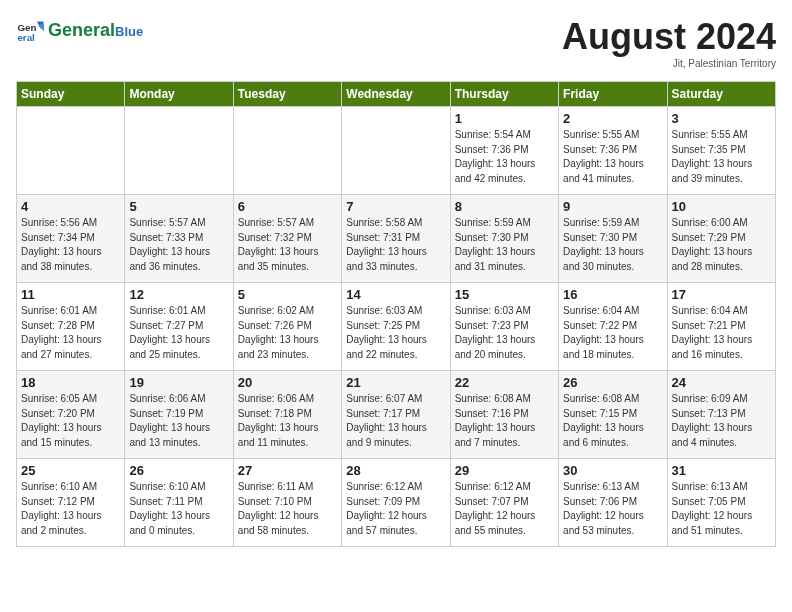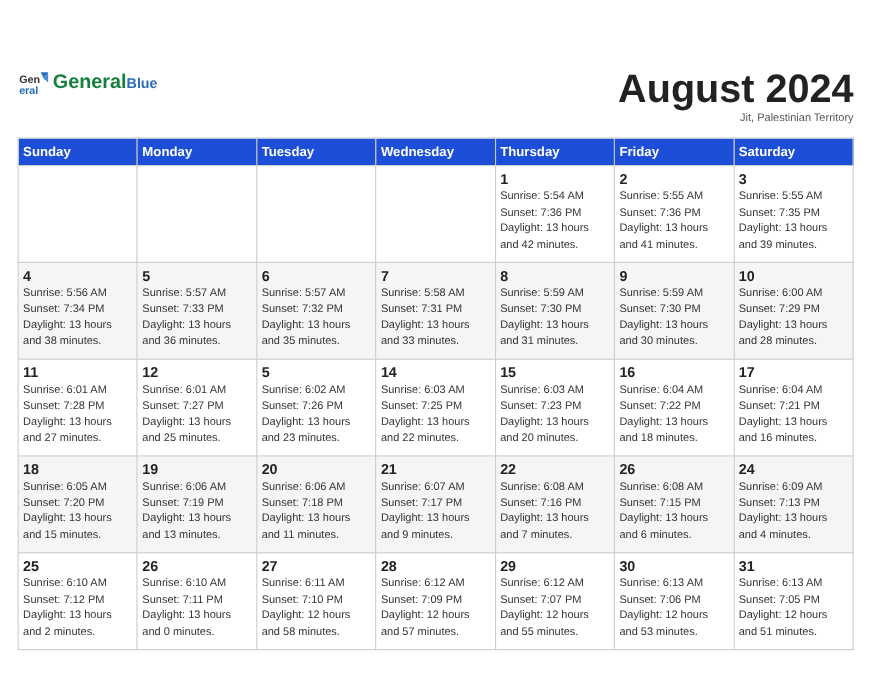--- a/index.html
+++ b/index.html
@@ -8,21 +8,20 @@
       background: #fff;
       width: 792px;
       min-height: 612px;
       padding: 16px;
     }
     .header {
       display: flex;
       justify-content: space-between;
       align-items: flex-start;
       margin-bottom: 12px;
-      margin-top: 44px;
     }
     .logo {
       display: flex;
       align-items: center;
       gap: 4px;
     }
     .logo-icon {
       width: 28px;
       height: 28px;
     }
@@ -37,21 +36,21 @@
     .title-block .location {
       font-size: 10px;
       color: #555;
     }
     table {
       width: 100%;
       border-collapse: collapse;
       table-layout: fixed;
     }
     thead tr th {
-      background-color: #1d4ed8;
+      background-color: #4d7c0f;
       color: #fff;
       font-size: 12px;
       font-weight: bold;
       padding: 5px 4px;
       text-align: left;
       border: 1px solid #ccc;
     }
     tbody tr td {
       vertical-align: top;
       border: 1px solid #ccc;

